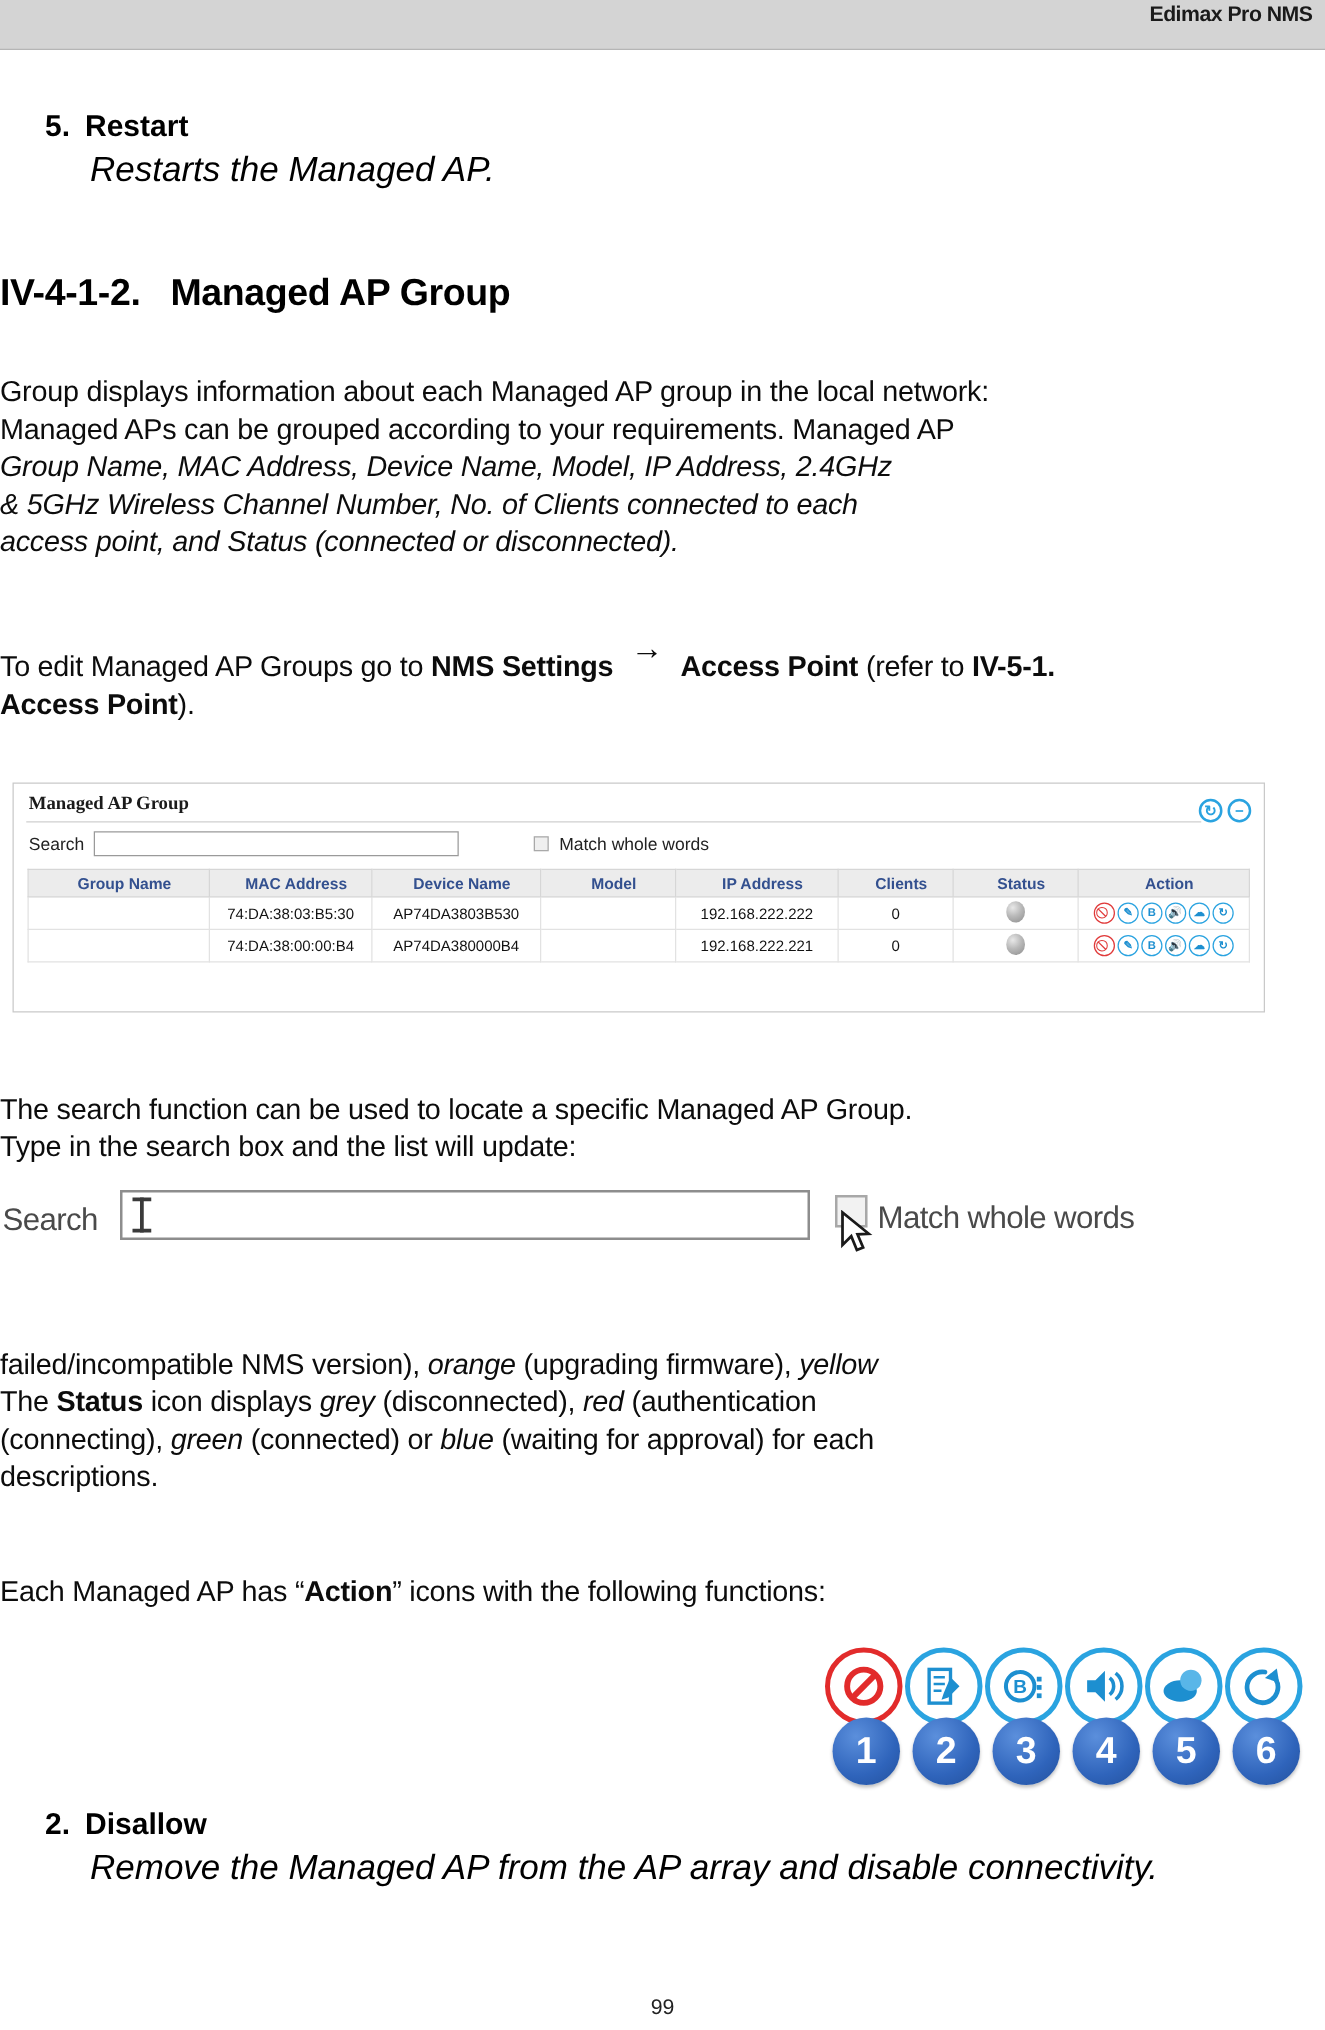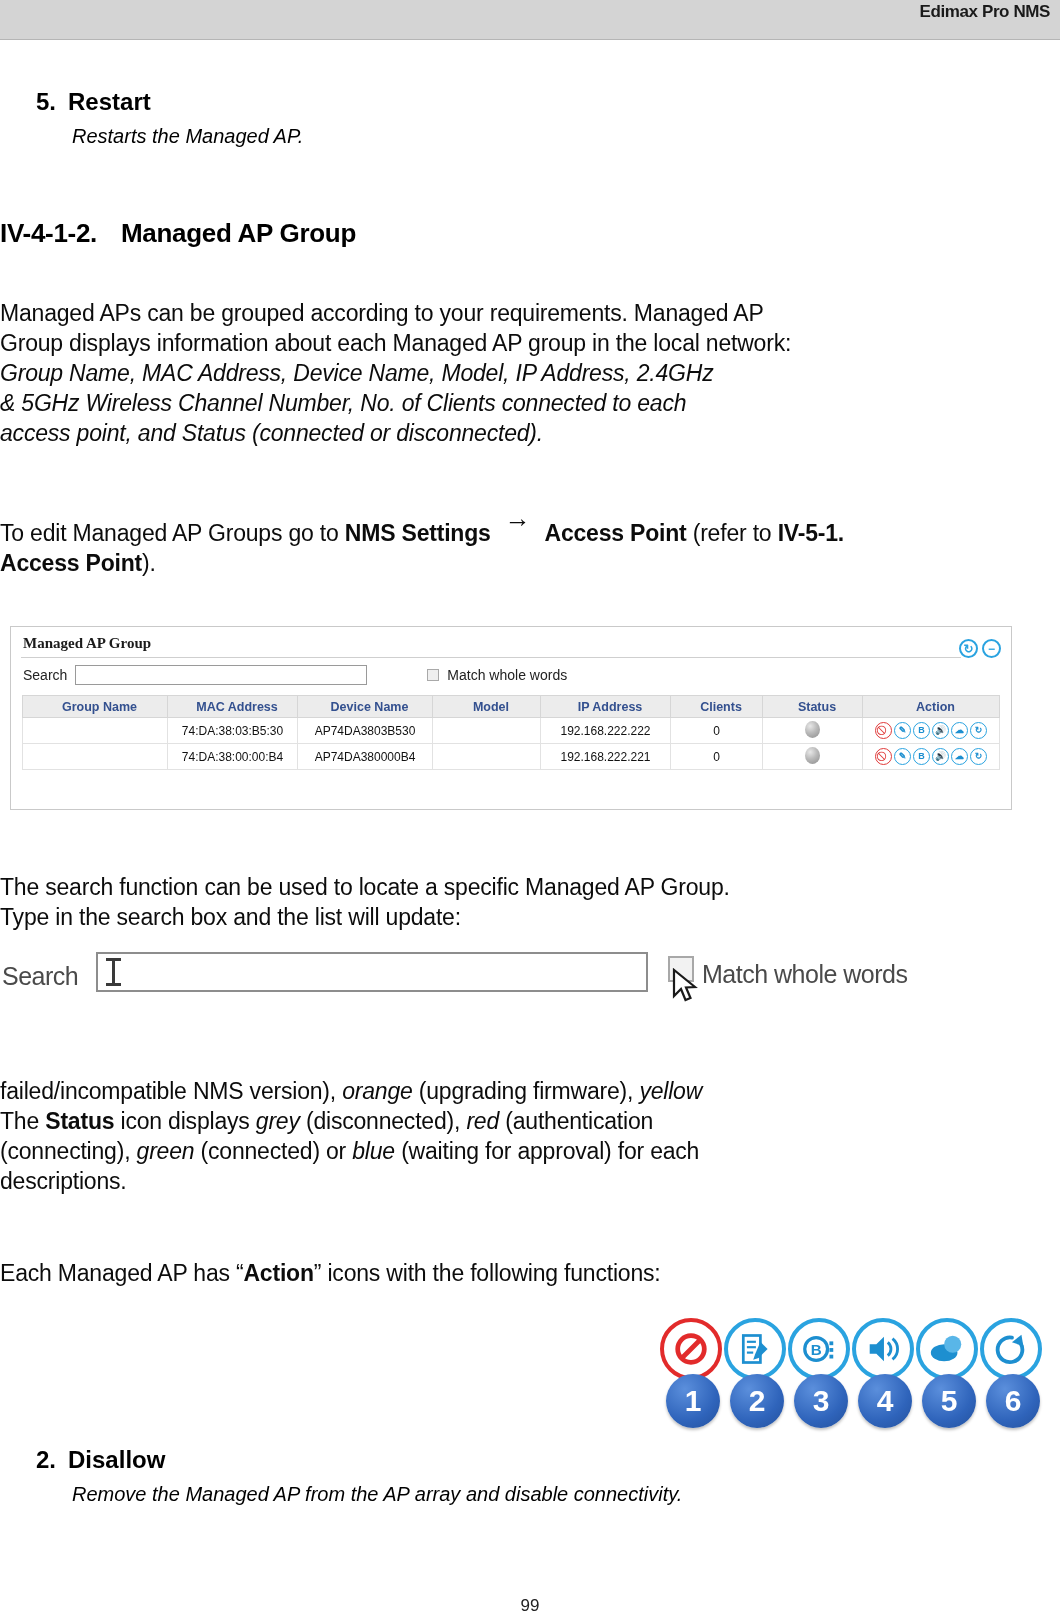--- a/index.html
+++ b/index.html
@@ -36,24 +36,24 @@
   }
   .para.it{ font-style:italic; }
   .b{ font-weight:bold; }
   .i{ font-style:italic; }
 
   .numitem{
     display:flex; gap:12px; align-items:baseline;
   }
   .numitem .num{ font-weight:bold; font-size:24px; }
   .numitem .ttl{ font-weight:bold; font-size:24px; }
-  .numdesc{ font-style:italic; font-size:20px; line-height:32px; }
+  .numdesc{ font-style:italic; font-size:28px; line-height:32px; }
 
   .h2{
-    font-size:26px; font-weight:bold; letter-spacing:-0.3px;
+    font-size:30px; font-weight:bold; letter-spacing:-0.3px;
   }
   .h2 .secnum{ margin-right:24px; }
 
   .arrow{ font-size:26px; font-weight:bold; line-height:0; vertical-align:2px;}
 
   
   .shot{
     position:absolute;
     border:1px solid #cfcfcf;
     background:#ffffff;
@@ -223,22 +223,22 @@
     <span class="ttl">Restart</span>
   </div>
   <div class="numdesc" style="margin-left:36px;margin-top:4px;">Restarts the Managed AP.</div>
 </div>
 
 <div class="h2" style="position:absolute;left:0px;top:218px;">
   <span class="secnum">IV-4-1-2.</span><span>Managed AP Group</span>
 </div>
 
 <div style="position:absolute;left:0px;top:298px;width:1020px;">
+  <div class="para">Group displays information about each Managed AP group in the local network:</div>
   <div class="para">Managed APs can be grouped according to your requirements. Managed AP</div>
-  <div class="para">Group displays information about each Managed AP group in the local network:</div>
   <div class="para it">Group Name, MAC Address, Device Name, Model, IP Address, 2.4GHz</div>
   <div class="para it">&amp; 5GHz Wireless Channel Number, No. of Clients connected to each</div>
   <div class="para it">access point, and Status (connected or disconnected).</div>
 </div>
 
 <div style="position:absolute;left:0px;top:518px;width:1040px;">
   <div class="para">
     <span>To edit Managed AP Groups go to </span><span class="b">NMS Settings</span><span class="arrow b" style="display:inline-block;position:relative;top:-12px;margin:0 14px;">→</span><span class="b">Access Point</span><span> (refer to </span><span class="b">IV-5-1.</span>
   </div>
   <div class="para">

